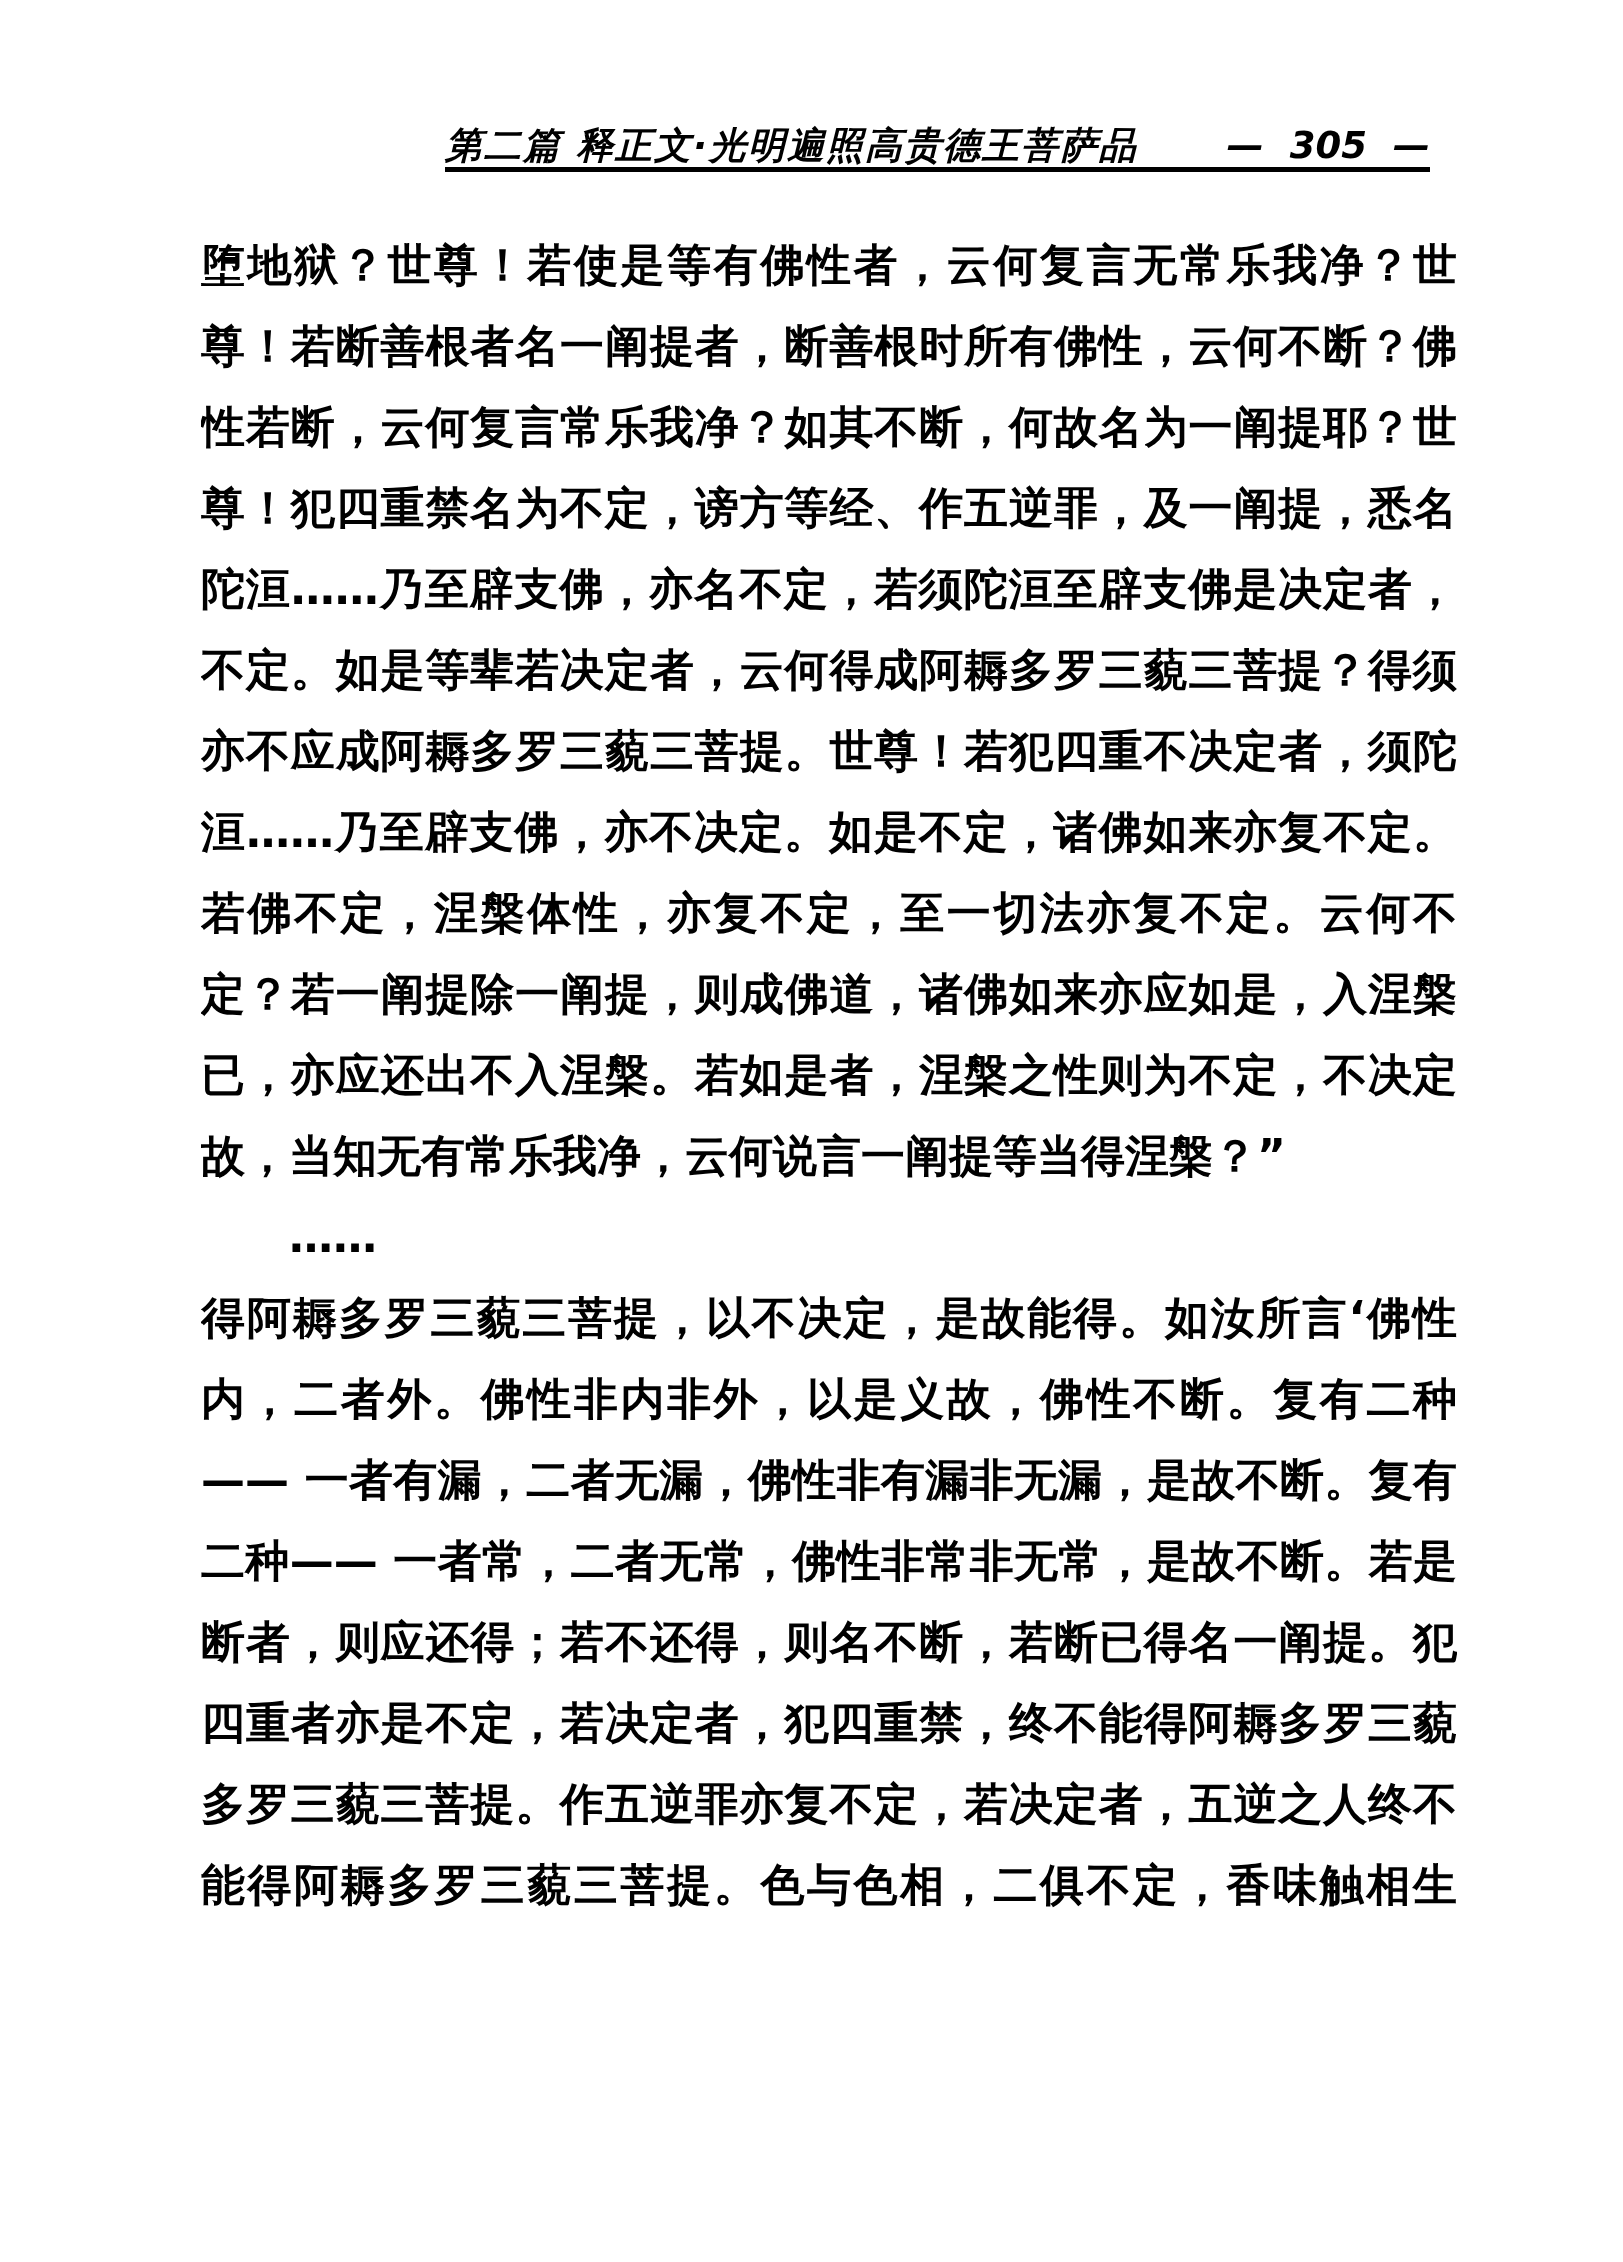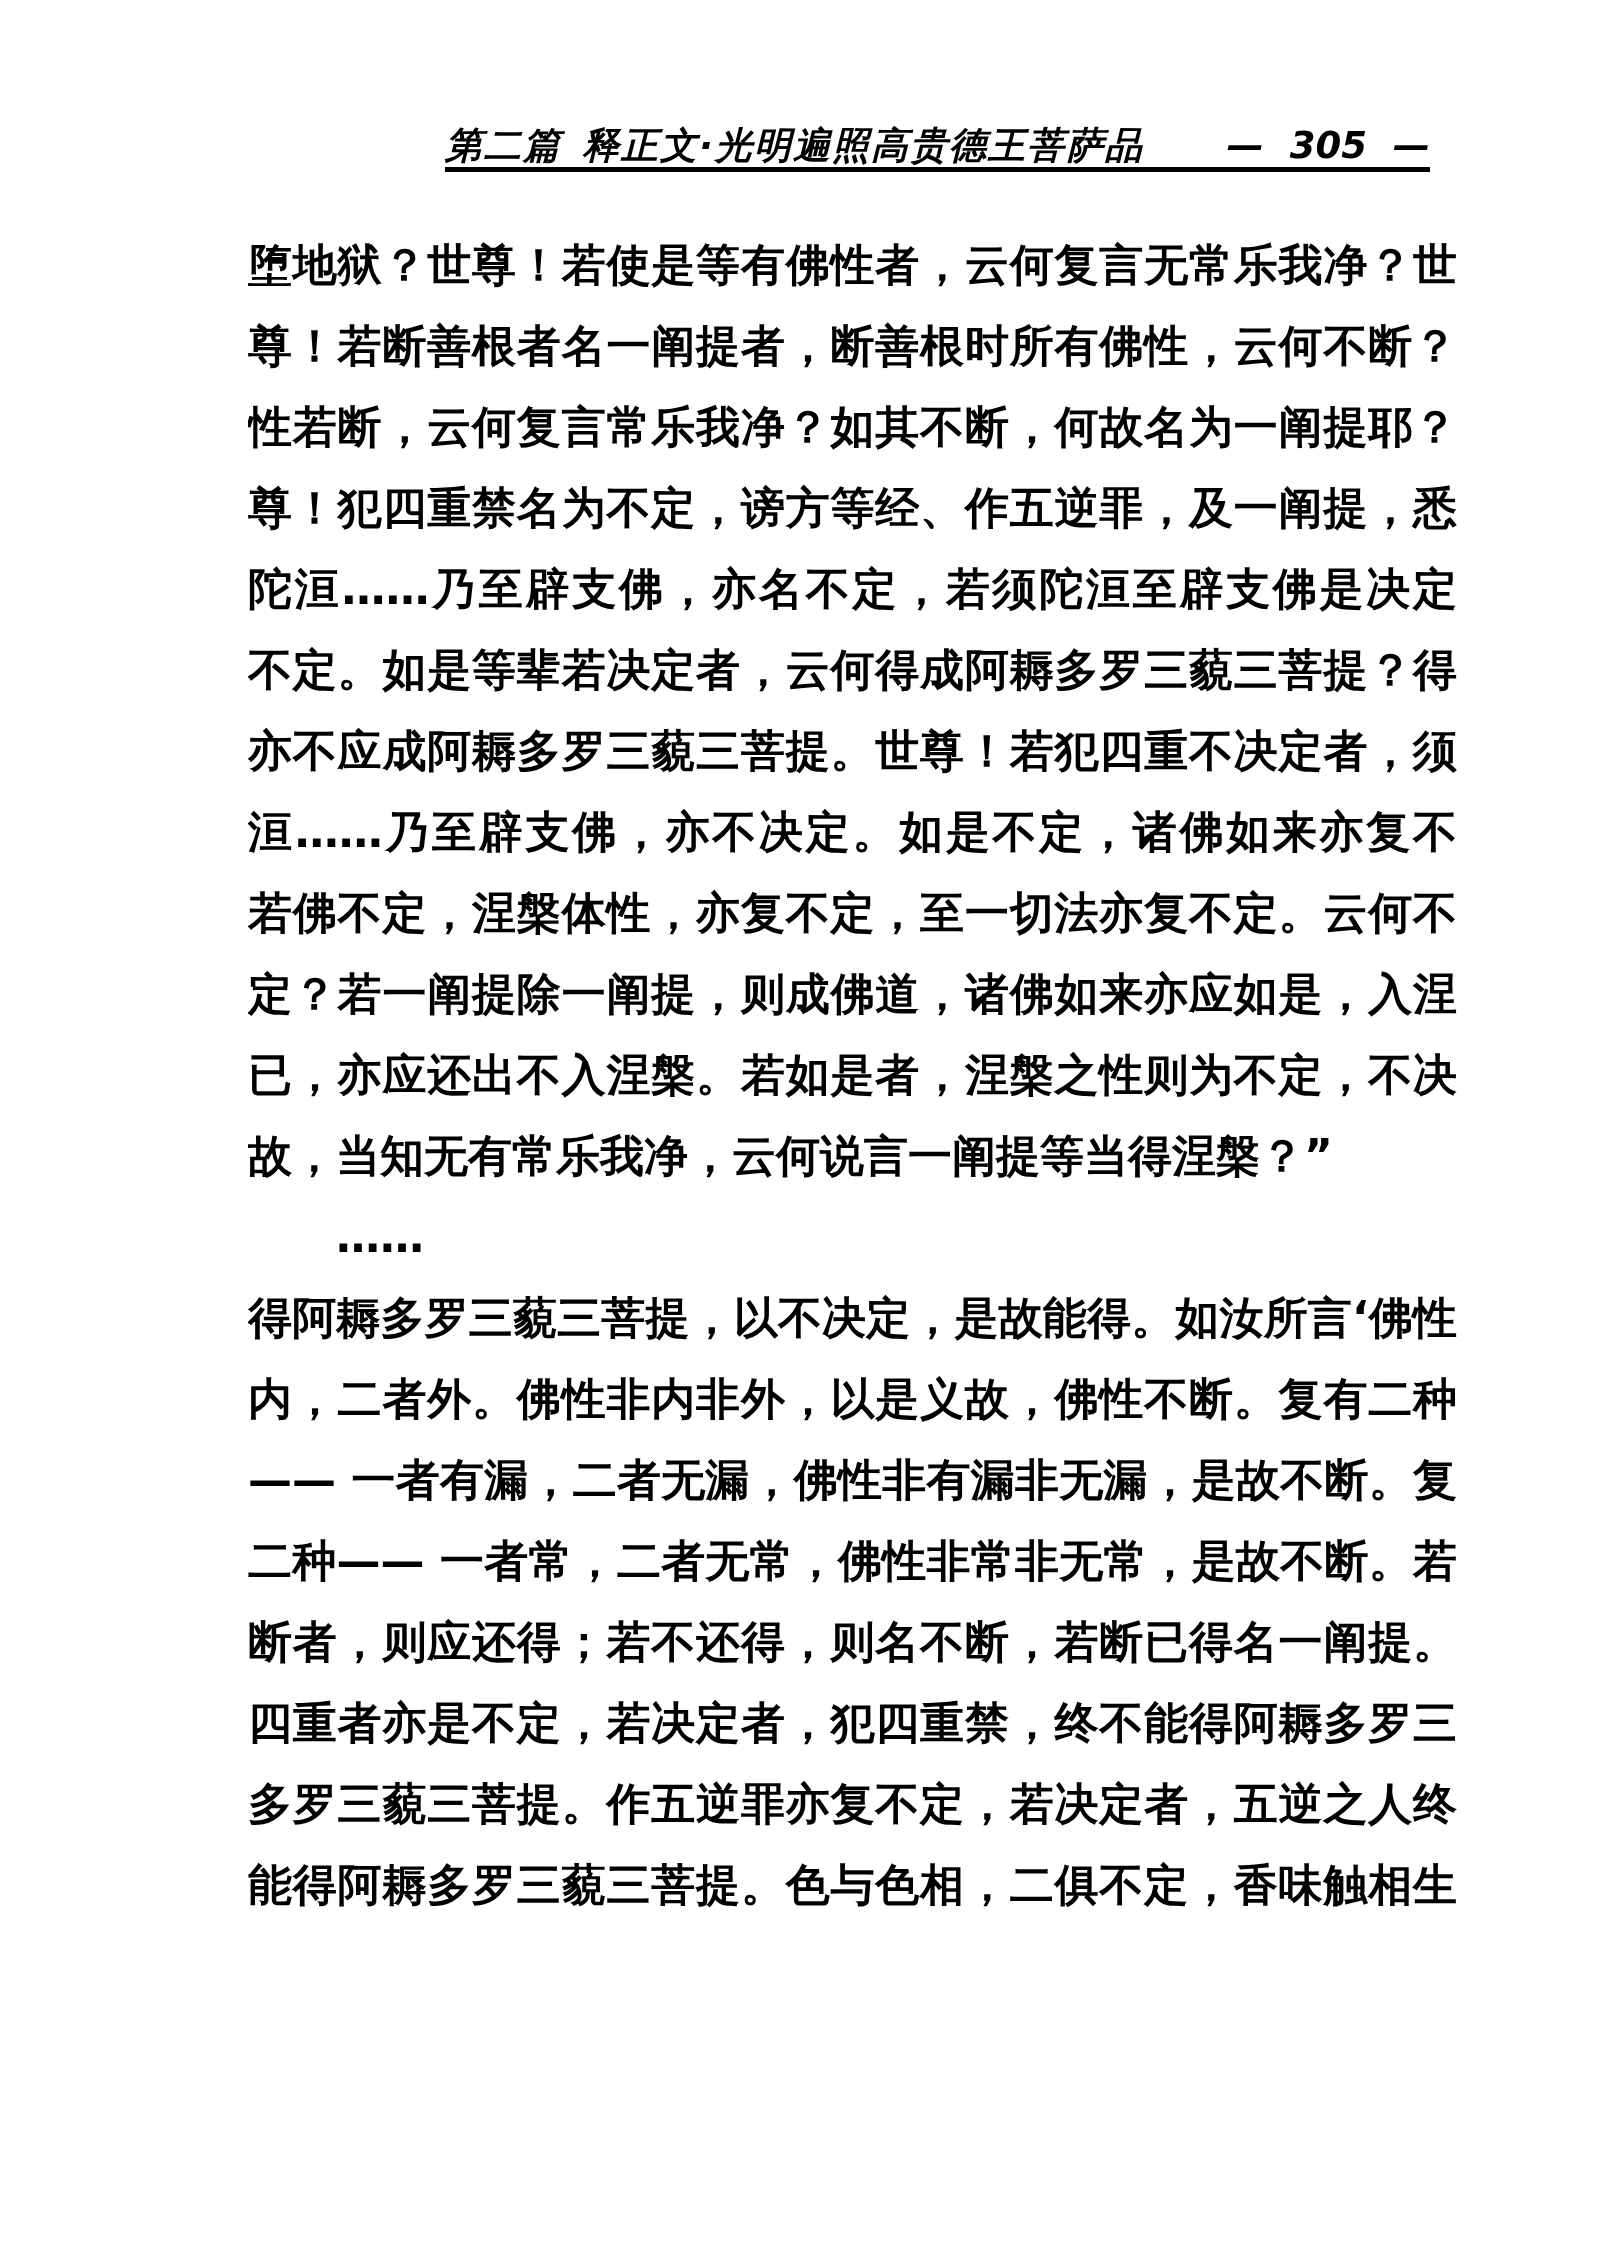--- a/index.html
+++ b/index.html
@@ -15,21 +15,21 @@
   
   .header-row {
     position:absolute;
     left:445px; top:121px; width:985px;
     display:flex; align-items:baseline;
     font-size:37px; font-weight:700;
     letter-spacing:2px;
     white-space:nowrap;
     font-style:italic;
   }
-  .header-title { margin-left:20px; }
+  .header-title { margin-left:14px; }
   .header-pageno {
     margin-left:auto;
     display:flex; align-items:baseline; gap:26px;
     letter-spacing:0;
   }
   .header-rule {
     position:absolute;
     left:445px; top:167px; width:985px; height:5px;
     background:#000;
   }
@@ -41,21 +41,20 @@
     line-height:81px;
     letter-spacing:0;
     text-align:justify;
   }
   .line {
     height:81px;
     overflow:hidden;
     text-align:justify;
     text-align-last:justify;
     text-justify:inter-character;
-    margin-left:47px;
   }
   .line.short {
     text-align:center;
     text-align-last:left;
   }
   .line.indent { text-indent:2em; }
 </style>
 </head>
 <body>
 

